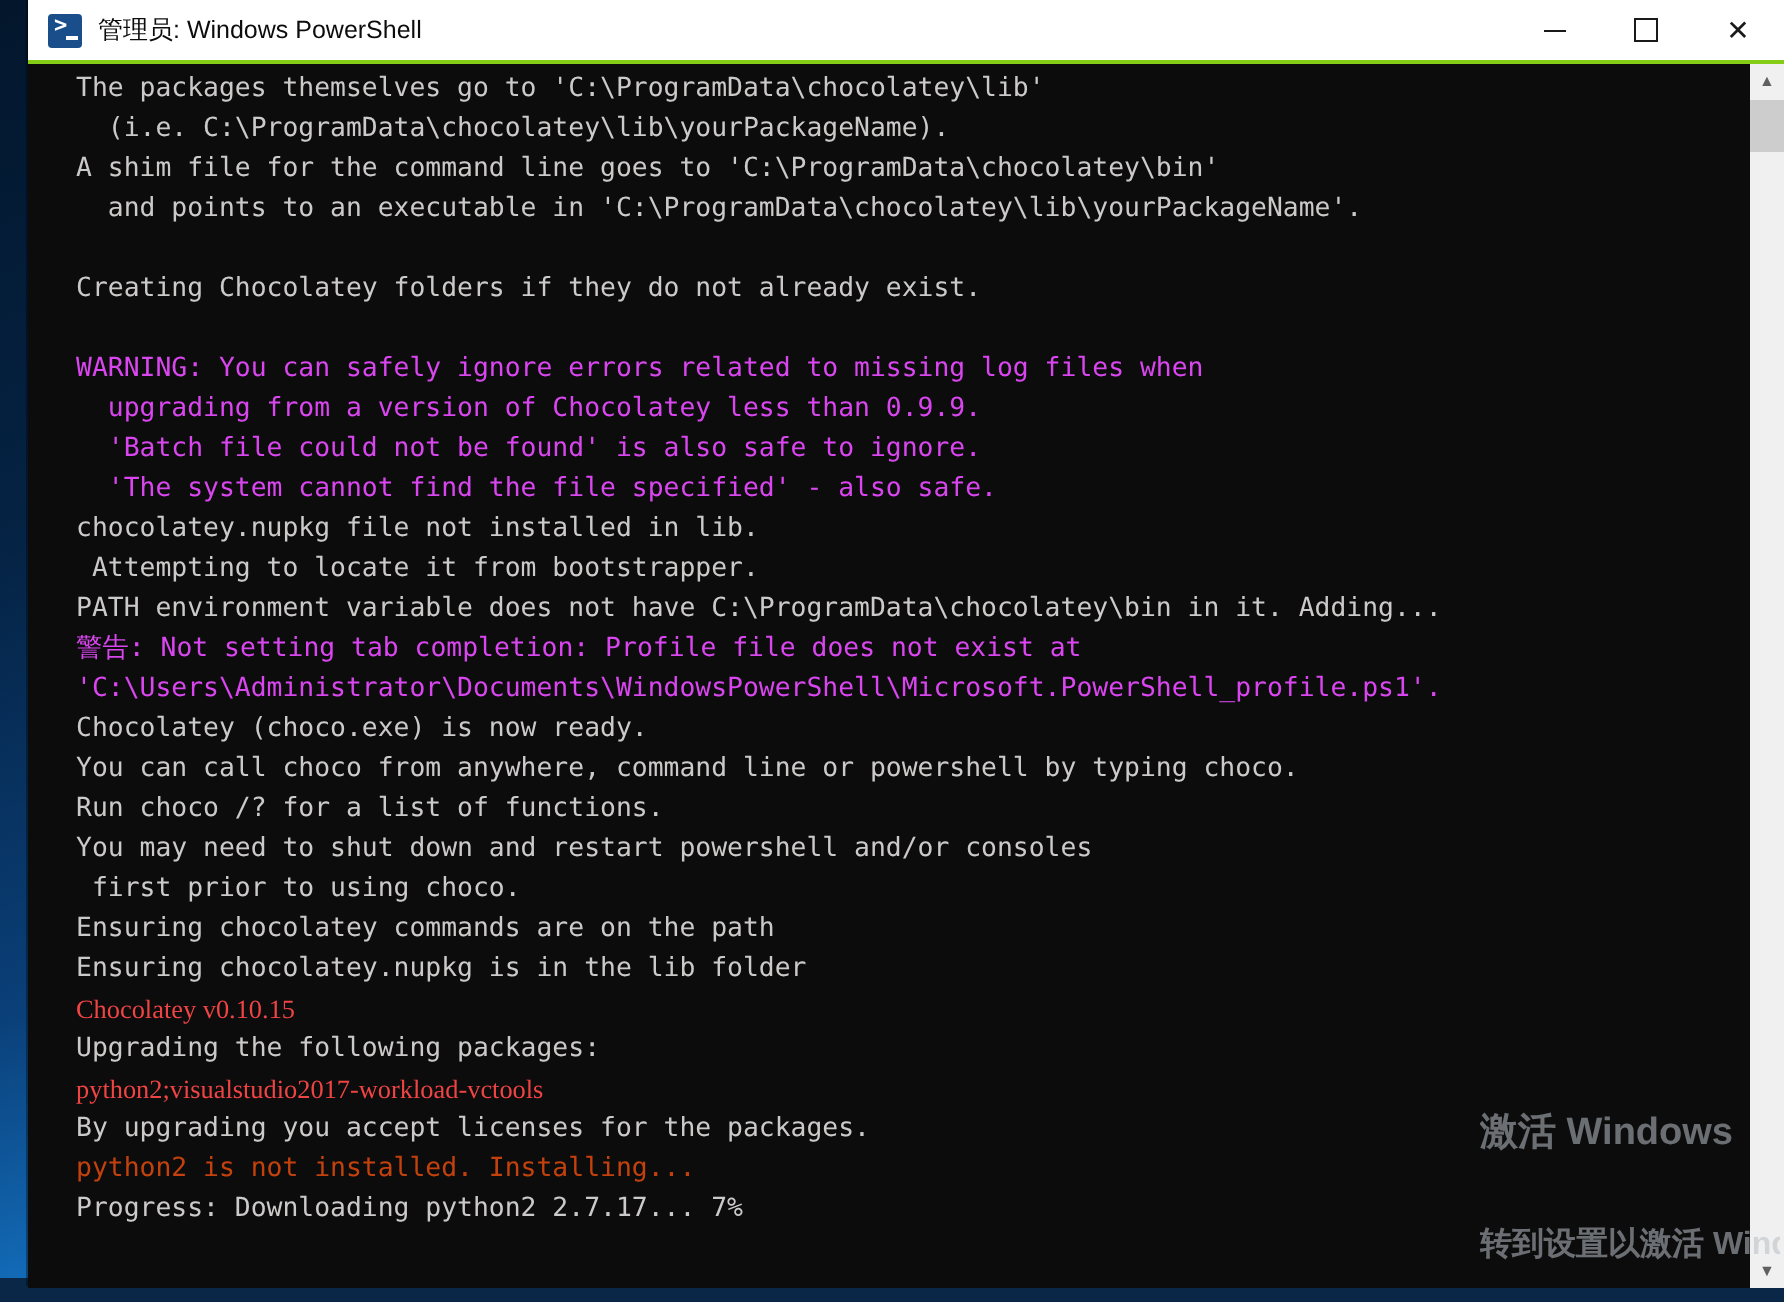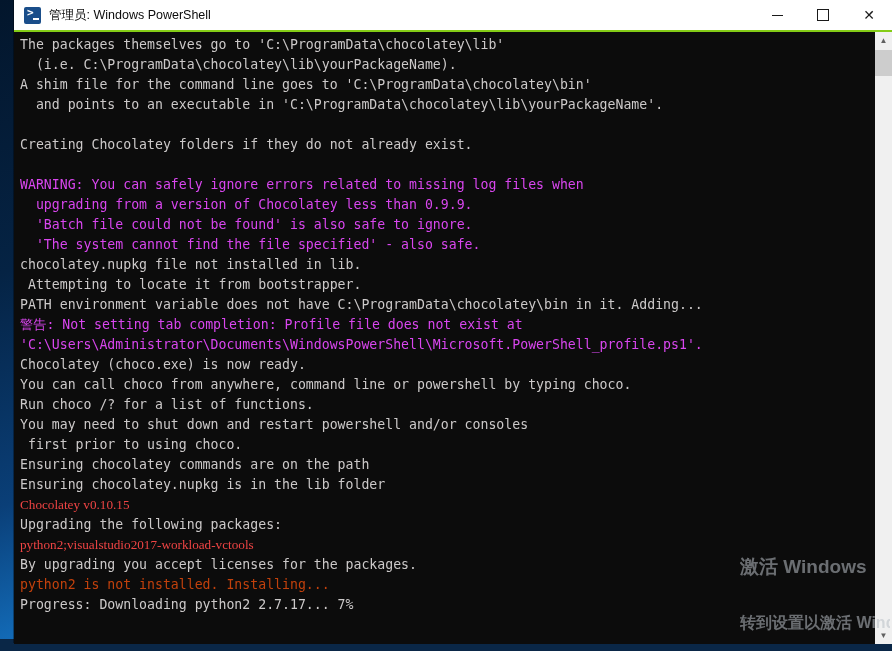--- a/index.html
+++ b/index.html
@@ -133,20 +133,21 @@
   .wc .sq  { width: 10px; height: 10px; border: 1px solid #1a1a1a; }
   .wc .x   { font-size: 14px; line-height: 1; }
 
   
   .console {
     position: relative;
     height: 612px;
     background: #0c0c0c;
     display: flex;
     overflow: hidden;
+    padding-left: 18px;
   }
   .console-text {
     flex: 1;
     padding: 3px 0 0 6px;
     font-family: "DejaVu Sans Mono", monospace;
     font-size: 13.2px;
     line-height: 20px;
     white-space: pre;
     overflow: hidden;
     letter-spacing: 0px;

